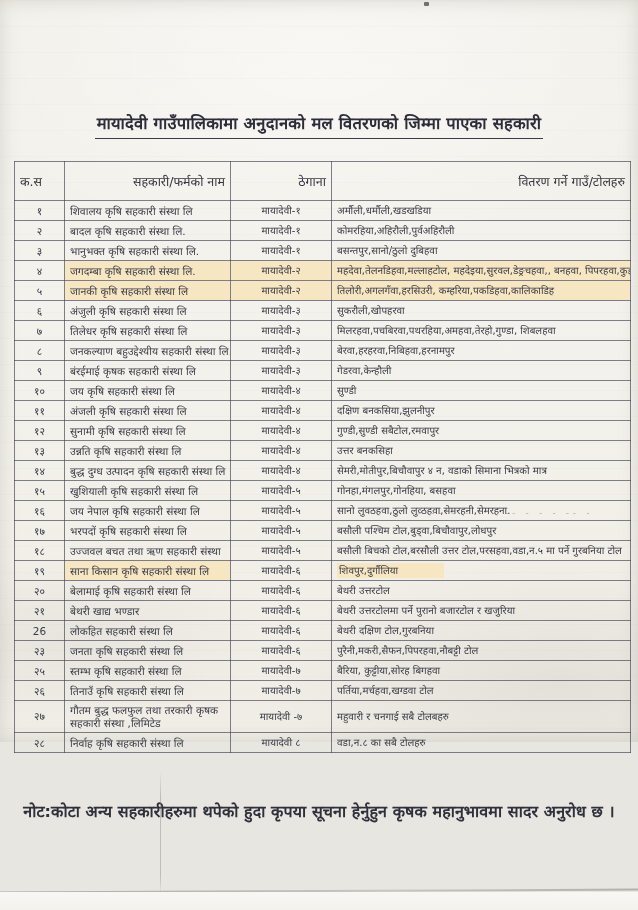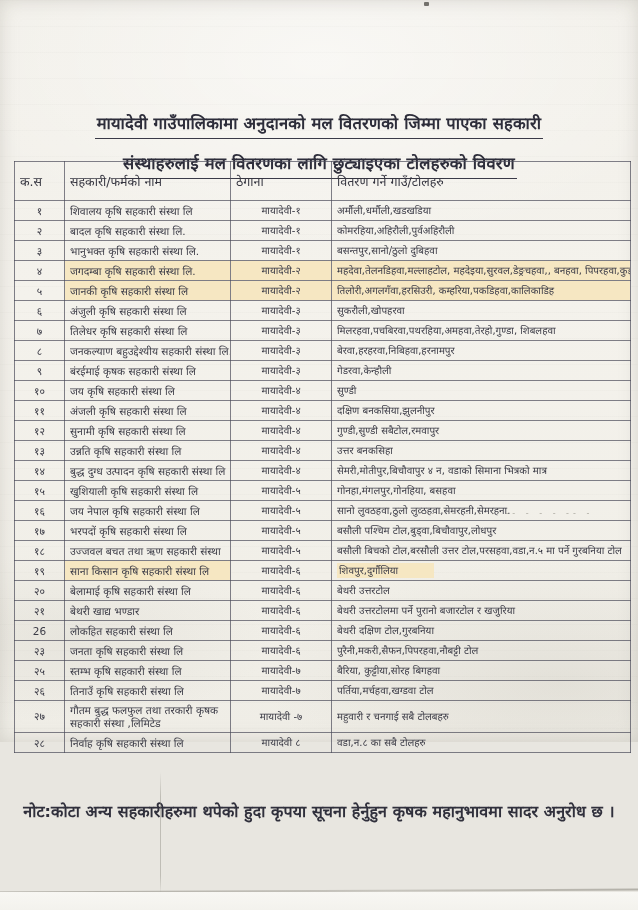--- a/index.html
+++ b/index.html
@@ -31,53 +31,52 @@
     position:absolute;left:14px;top:161px;width:616px;
     border-collapse:collapse;table-layout:fixed;
     color:#3b3b46;
   }
   col.c1{width:50px}col.c2{width:166px}col.c3{width:101px}col.c4{width:299px}
   .grid th,.grid td{
     border:1px solid rgba(75,75,90,.7);
     padding:0 5px;overflow:hidden;white-space:nowrap;
     font-weight:normal;vertical-align:middle;
   }
-  .grid thead th{height:38px;font-size:12.5px;text-align:left;color:#34343f;}
+  .grid thead th{height:38px;font-size:12.5px;text-align:right;color:#34343f;}
   .grid thead th.h-sn{text-align:left;}
   .grid tbody td{height:19px;font-size:10.5px;line-height:12px;}
   .grid td.c-sn{text-align:center;font-size:10.5px;}
   .grid td.c-addr{text-align:center;font-size:10px;}
   .grid td.c-tols{font-size:10px;}
   .grid td.c-name span{display:inline-block;}
   .grid tr.twoline td{white-space:normal;height:31px;line-height:13px;}
   
   tr.hl-full td.c-name,tr.hl-full td.c-addr,tr.hl-full td.c-tols{background:#f6e7c2;}
   tr.hl-partial td.c-name{background:#f6e7c2;}
-  tr.hl-partial td.c-tols span{background:#f6e7c2;padding:2px 36px 2px 2px;}
+  tr.hl-partial td.c-tols span{background:#f6e7c2;padding:2px 46px 2px 2px;}
 
   .note{
     position:absolute;left:0;top:784px;width:100%;text-align:center;
     font-size:16px;font-weight:bold;color:#30303c;letter-spacing:.1px;
   }
 
   
   .crease-v{position:absolute;left:160px;top:772px;width:1px;height:122px;background:linear-gradient(180deg,transparent,rgba(130,128,118,.4) 20%,rgba(130,128,118,.4) 85%,transparent);}
   .fold-line{position:absolute;left:-4px;top:890px;width:650px;height:2px;background:linear-gradient(90deg,rgba(125,122,112,.55),rgba(140,137,127,.35) 60%,rgba(125,122,112,.5));transform:rotate(-.25deg);}
   .bottom-strip{position:absolute;left:0;top:892px;width:638px;height:18px;background:linear-gradient(180deg,#f8f7f3,#f3f2ed);}
   .pencil-marks{position:absolute;left:418px;top:509px;width:200px;height:8px;color:#9a978e;font-size:8px;letter-spacing:4px;opacity:.8;overflow:hidden;}
 </style>
 </head>
 <body>
 
 <div class="paper">
   <div class="speck"></div>
 
   <h1 class="title">
     <span>मायादेवी गाउँपालिकामा अनुदानको मल वितरणको जिम्मा पाएका सहकारी</span><br>
-    <span>संस्थाहरुलाई मल वितरणका लागि छुट्याइएका टोलहरुको विवरण</span>
   </h1>
 
   <table class="grid">
     <colgroup>
         <col class="c1">
         <col class="c2">
         <col class="c3">
         <col class="c4">
       </colgroup>
     <thead>

